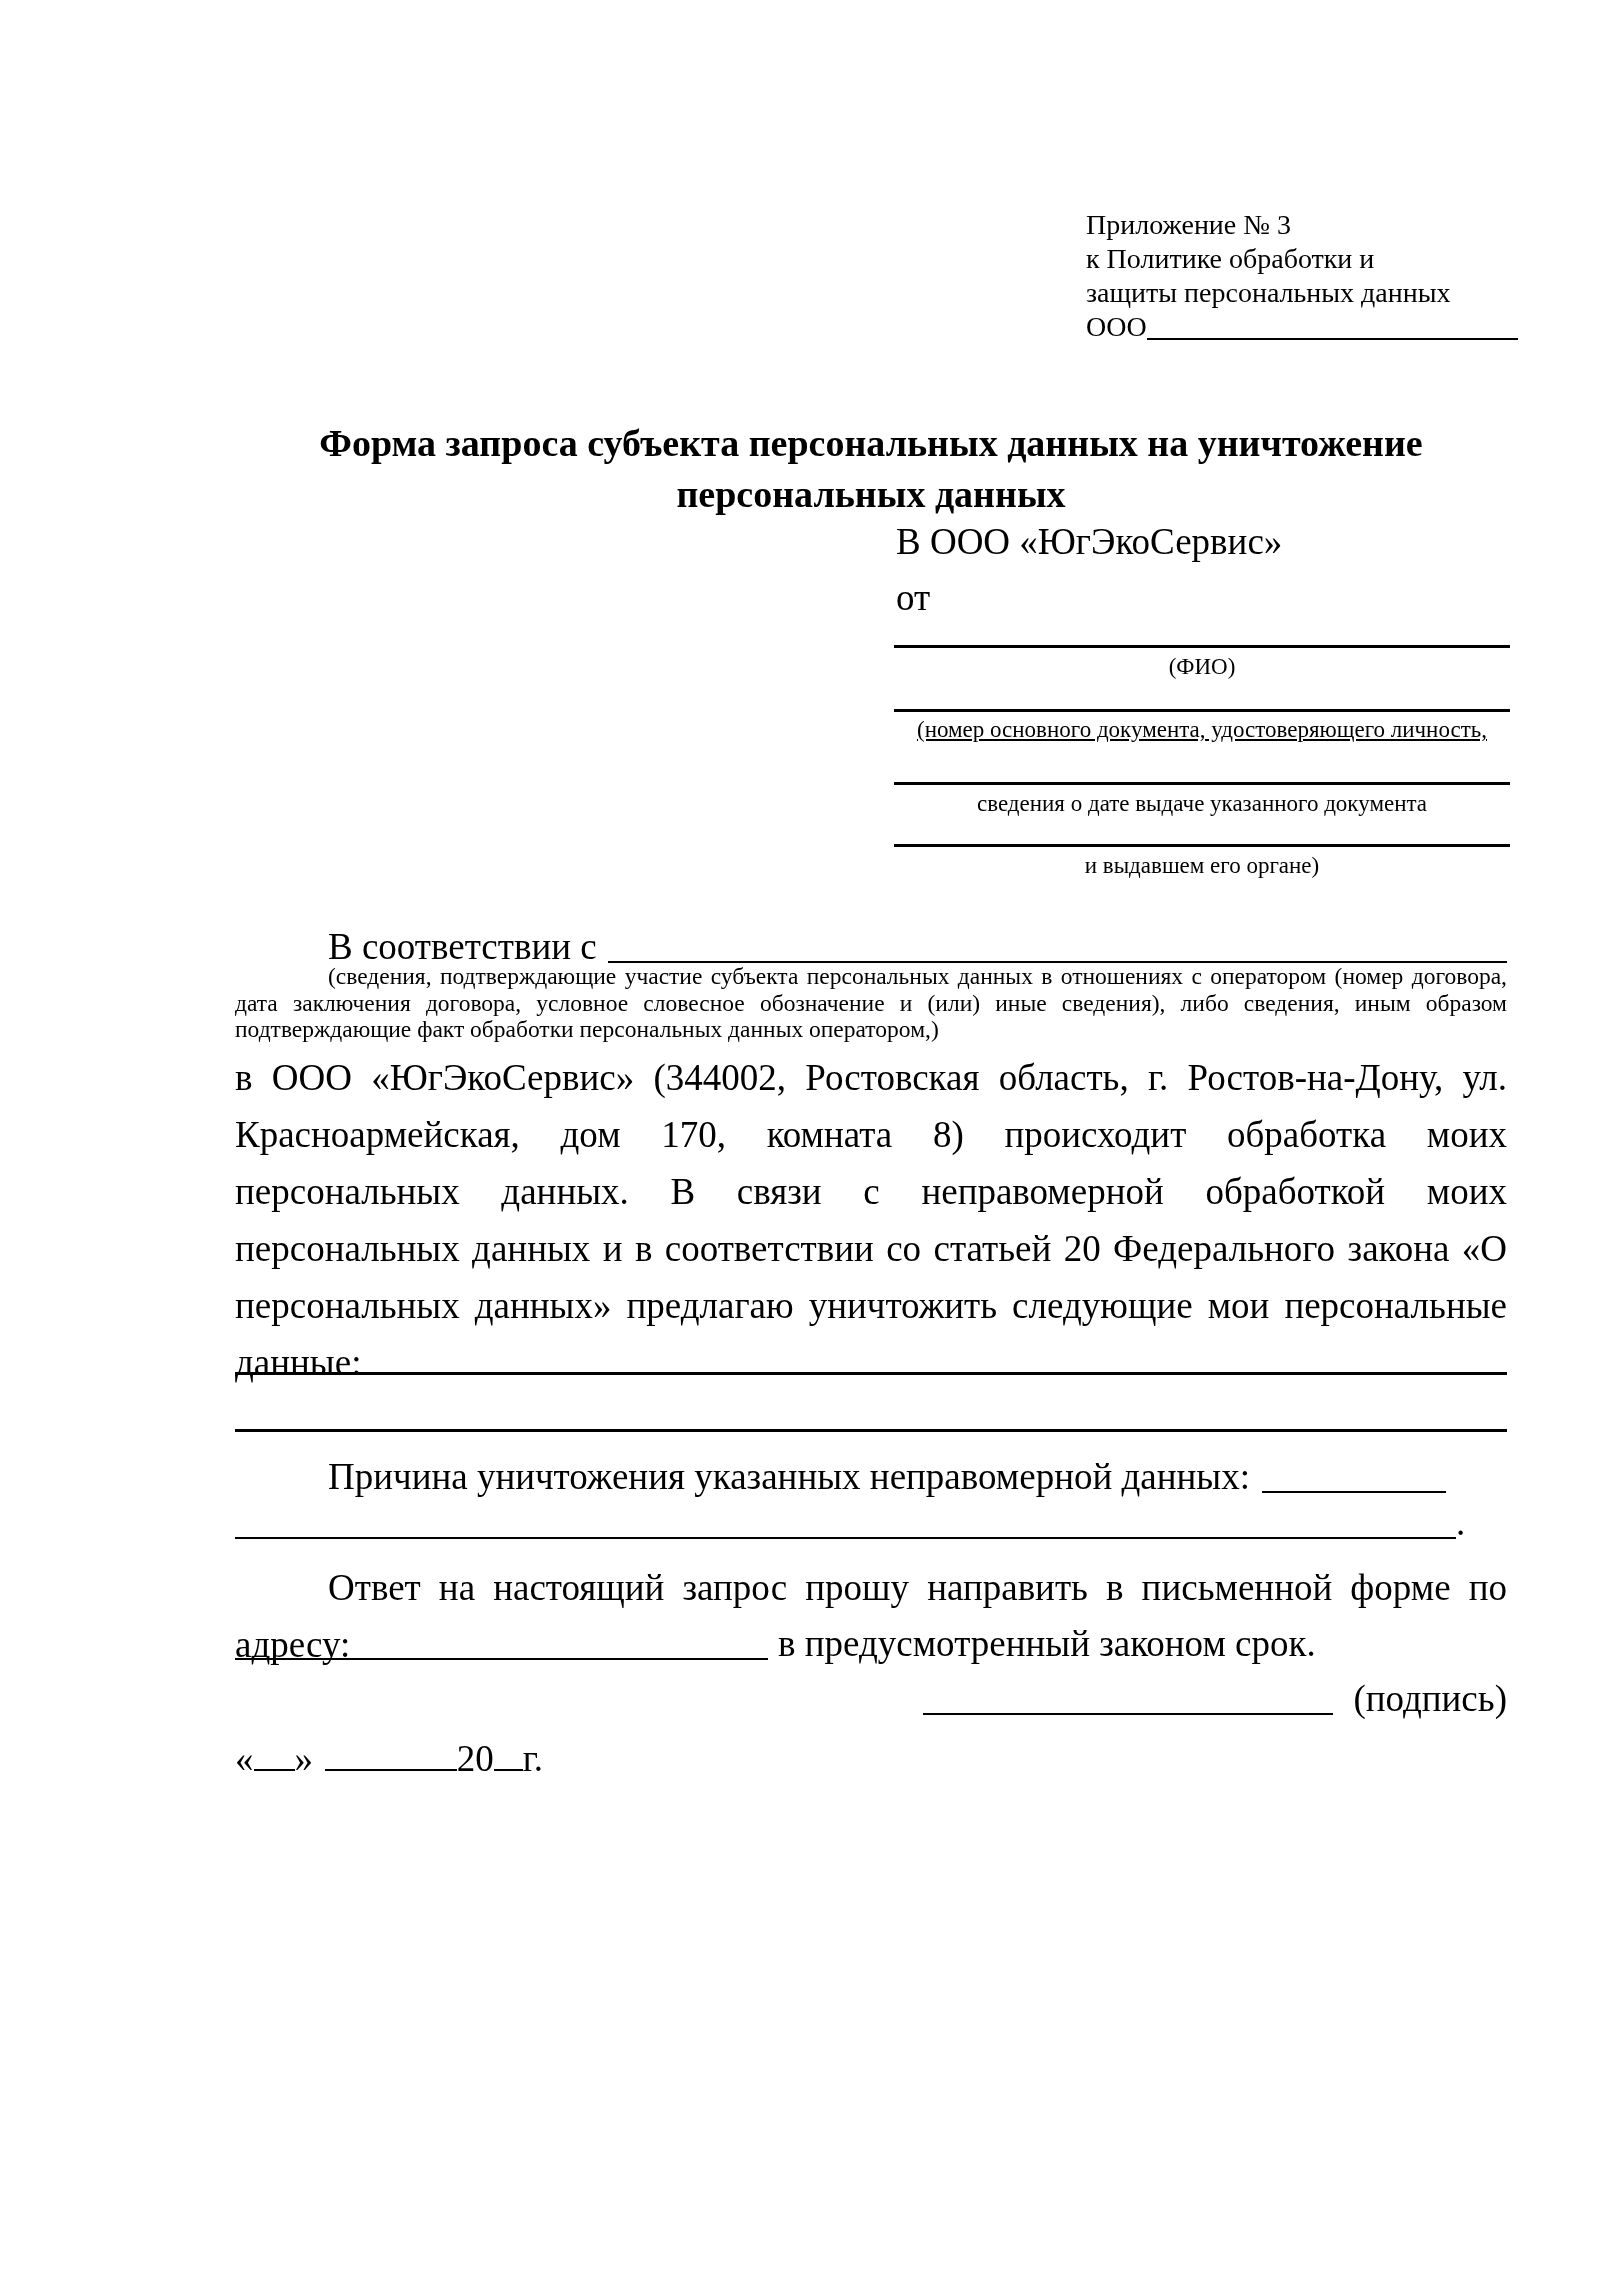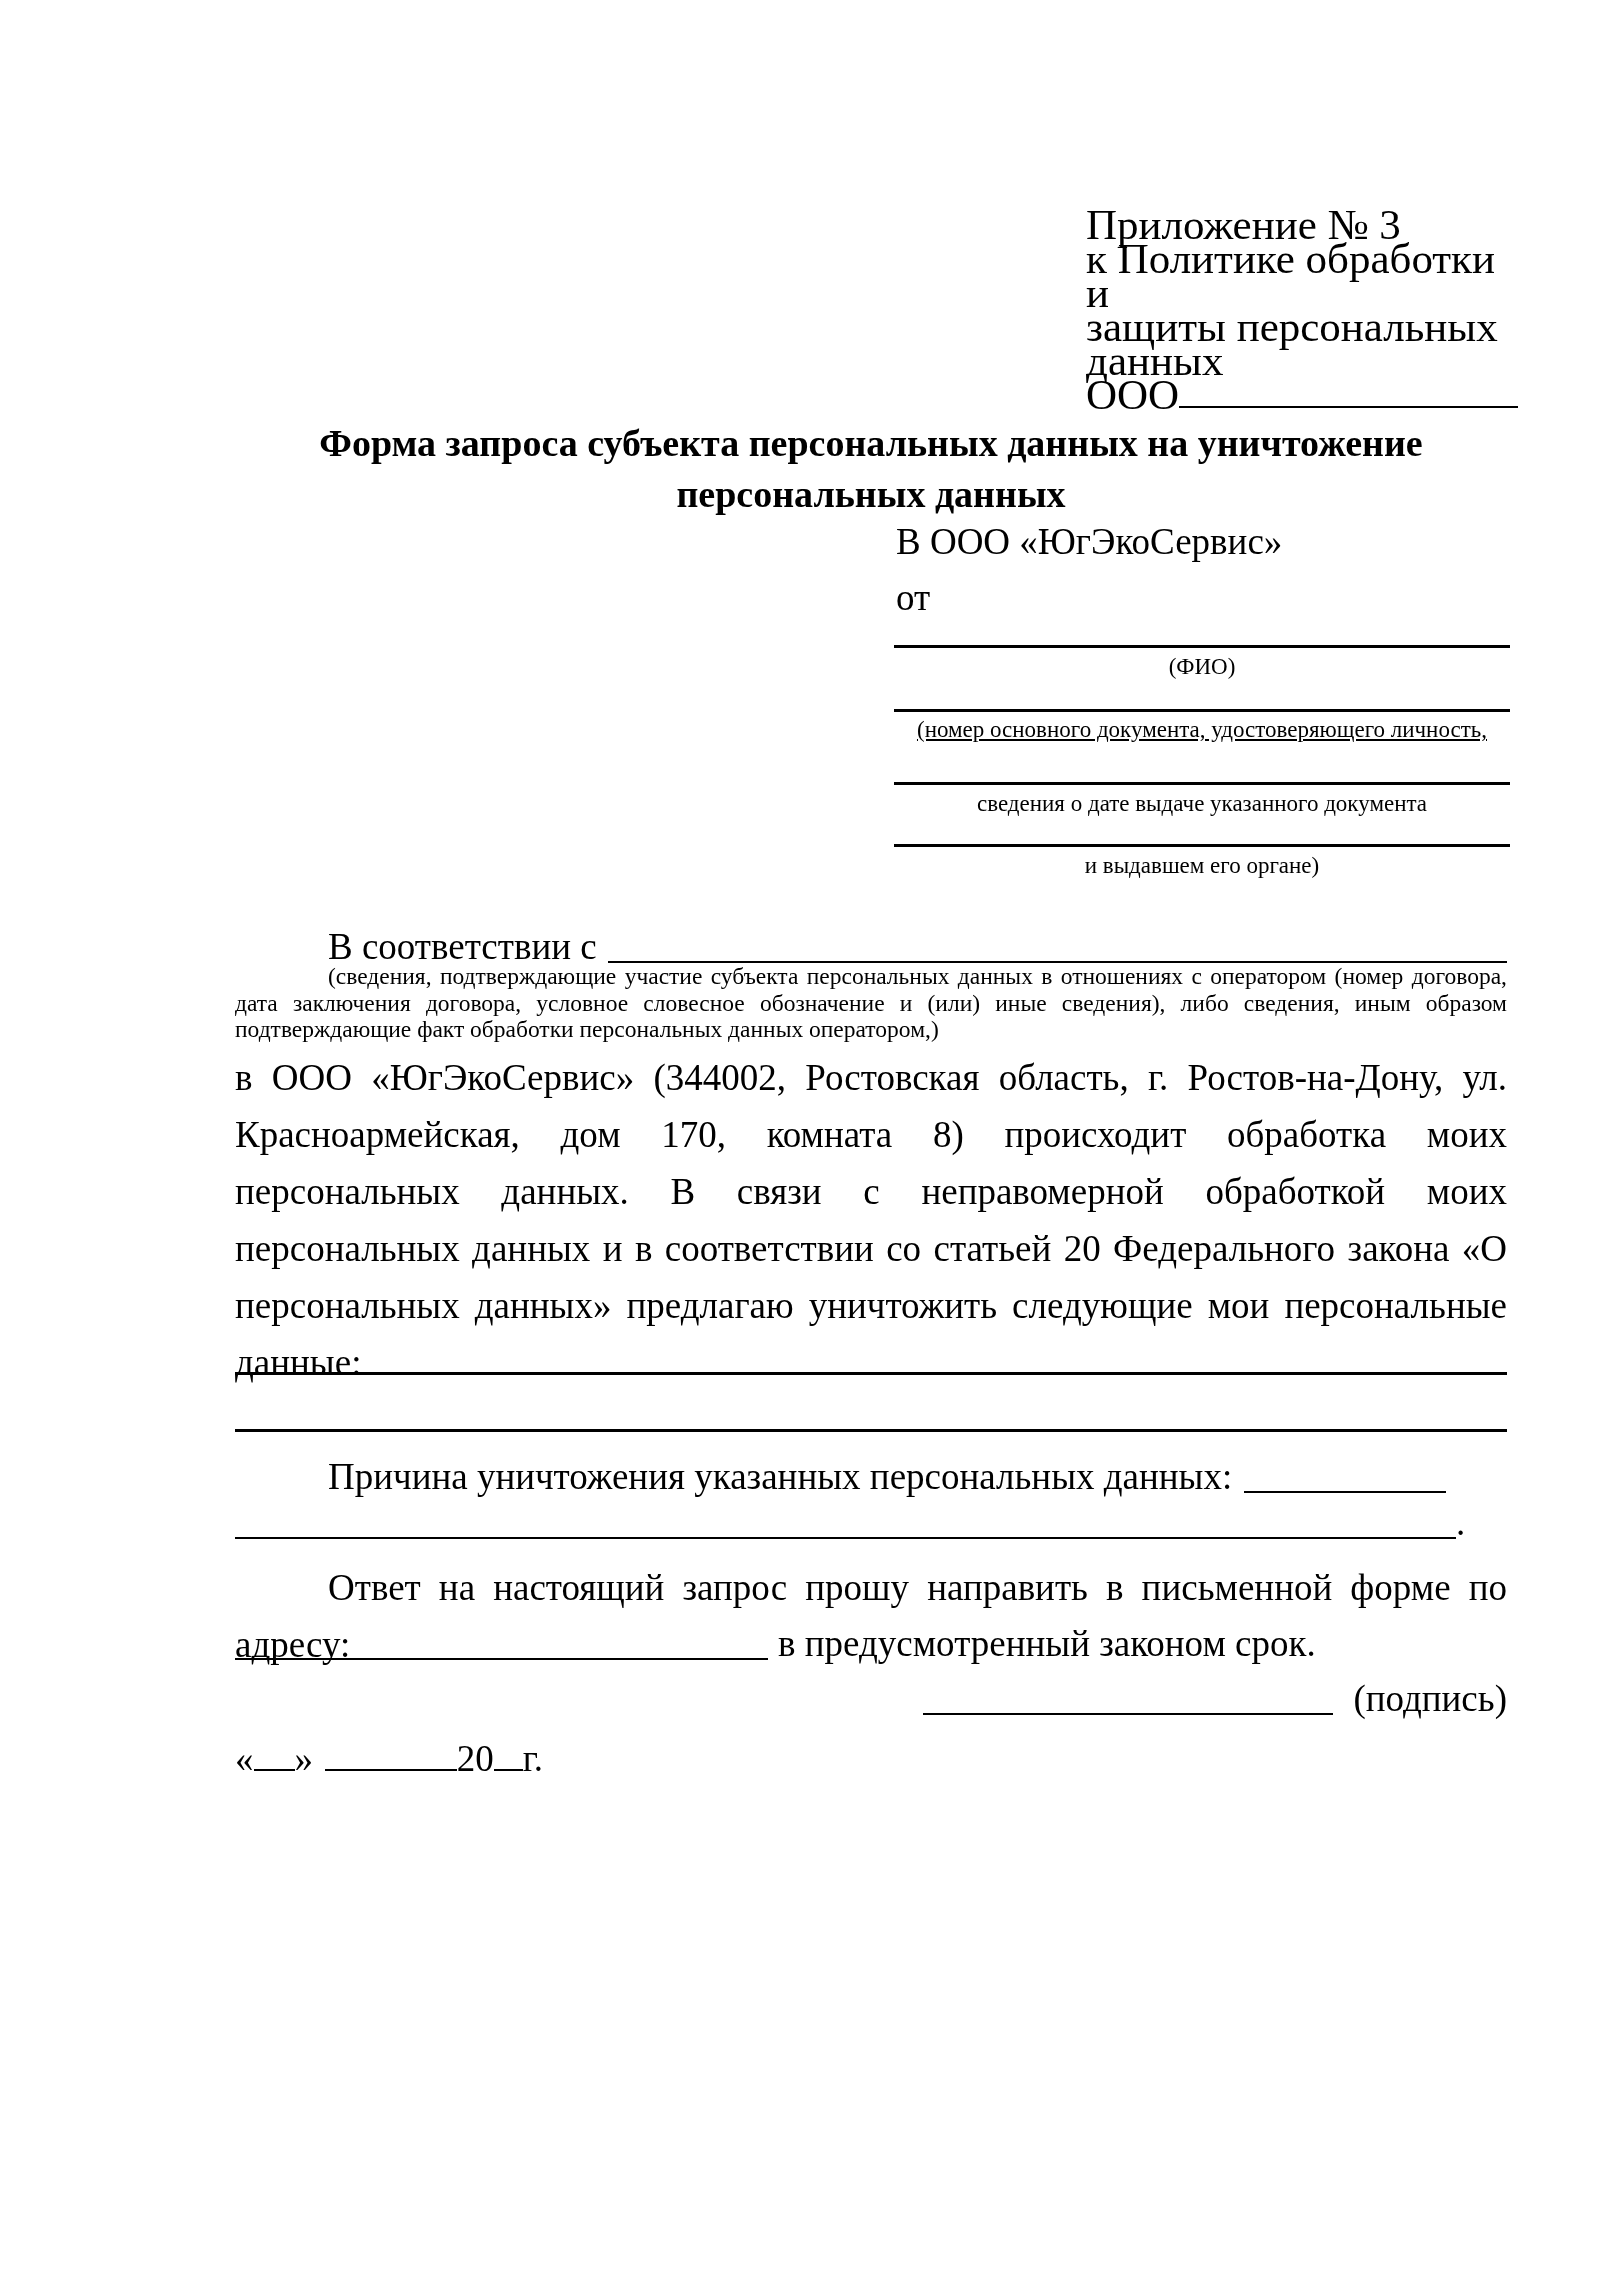--- a/index.html
+++ b/index.html
@@ -15,21 +15,21 @@
   .abs{position:absolute;}
   .body-text{font-size:37px;line-height:57px;}
   .small-text{font-size:23.5px;line-height:26.5px;}
   .rule{position:absolute;height:2.9px;background:#000;}
   .caption{position:absolute;text-align:center;font-size:23px;line-height:27.4px;}
   .flexline{display:flex;align-items:stretch;}
   .blank-fill{flex:1 1 auto;border-bottom:2.9px solid #000;margin-bottom:11.8px;}
   .blank-inline{display:inline-block;border-bottom:2.9px solid #000;height:2px;}
   .indent{padding-left:93px;}
   
-  .appendix{left:1086px;top:208px;width:432px;font-size:43px;line-height:34px;}
+  .appendix{left:1086px;top:208px;width:432px;font-size:28px;line-height:34px;}
   .appendix .org-row{display:flex;align-items:stretch;}
   .appendix .org-row .blank-fill{margin-bottom:3.9px;}
   
   .title{left:235px;top:418px;width:1272px;text-align:center;font-weight:bold;font-size:38px;line-height:51px;}
   
   .to-line{left:896px;top:513px;}
   .from-label{left:896px;top:569px;}
   
   .accordance{left:235px;top:918px;width:1272px;}
   .footnote{left:235px;top:963px;width:1272px;text-align:justify;text-indent:93px;}
@@ -91,21 +91,21 @@
     <span class="indent">В соответствии с</span>
     <span class="blank-fill" style="margin-left:11.8px;"></span>
   </div>
 
   <div class="abs body-text main-par">в ООО «ЮгЭкоСервис» (344002, Ростовская область, г. Ростов-на-Дону, ул. Красноармейская, дом 170, комната 8) происходит обработка моих персональных данных. В связи с неправомерной обработкой моих персональных данных и в соответствии со статьей 20 Федерального закона «О персональных данных» предлагаю уничтожить следующие мои персональные данные:</div>
 
   <div class="rule" style="left:235px;top:1372px;width:1272px;"></div>
   <div class="rule" style="left:235px;top:1429px;width:1272px;"></div>
 
   <div class="abs body-text flexline reason">
-    <span class="indent">Причина уничтожения указанных персональных данных:</span>
+    <span class="indent">Причина уничтожения указанных неправомерной данных:</span>
     <span class="blank-fill" style="margin-left:11.8px;"></span>
   </div>
   <div class="abs body-text flexline reason-cont">
     <span class="fixed-blank"></span>
     <span>.</span>
   </div>
 
   <div class="abs body-text answer">Ответ на настоящий запрос прошу направить в письменной форме по адресу:</div>
   <div class="abs body-text flexline answer-addr">
     <span class="fixed-blank"></span>

